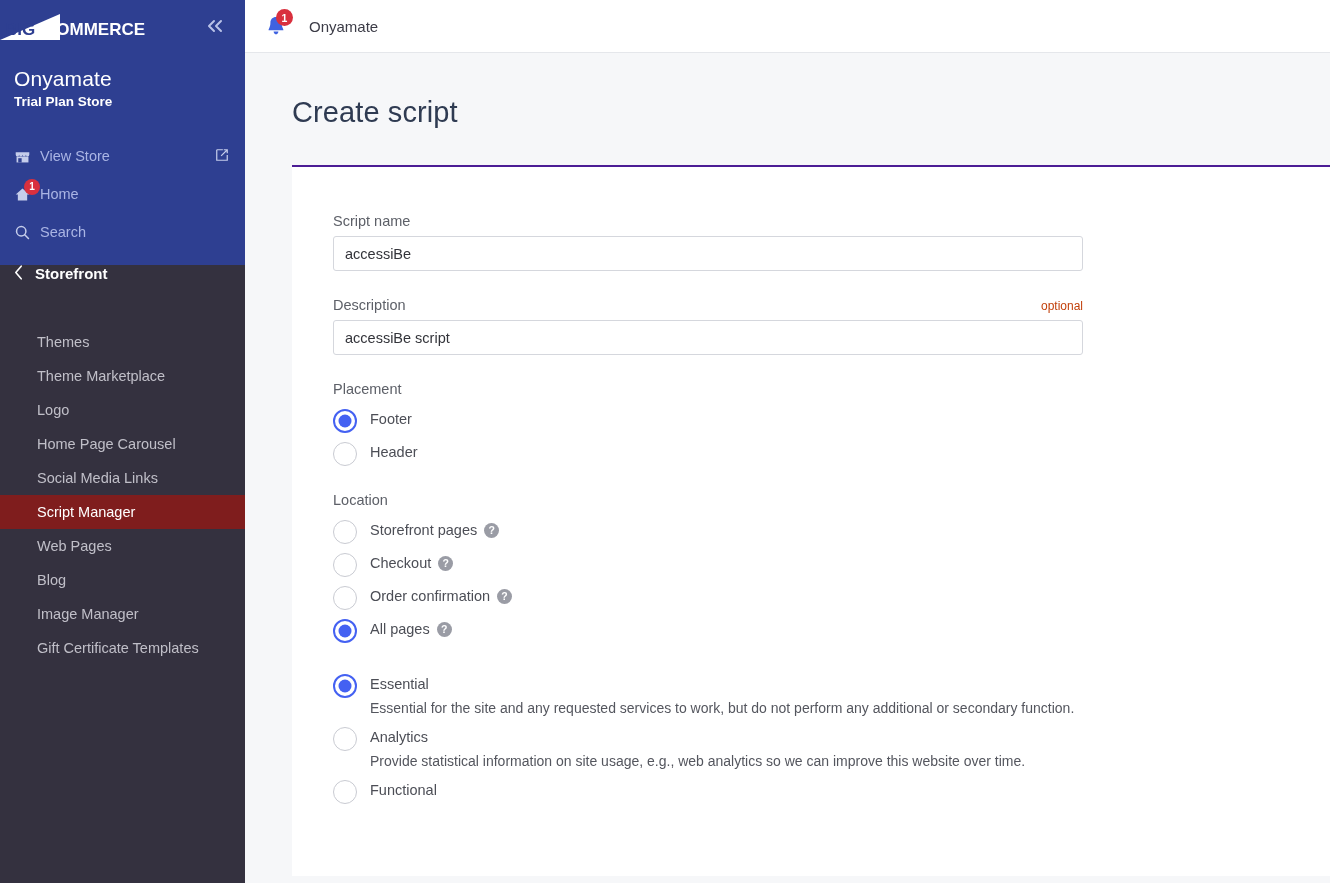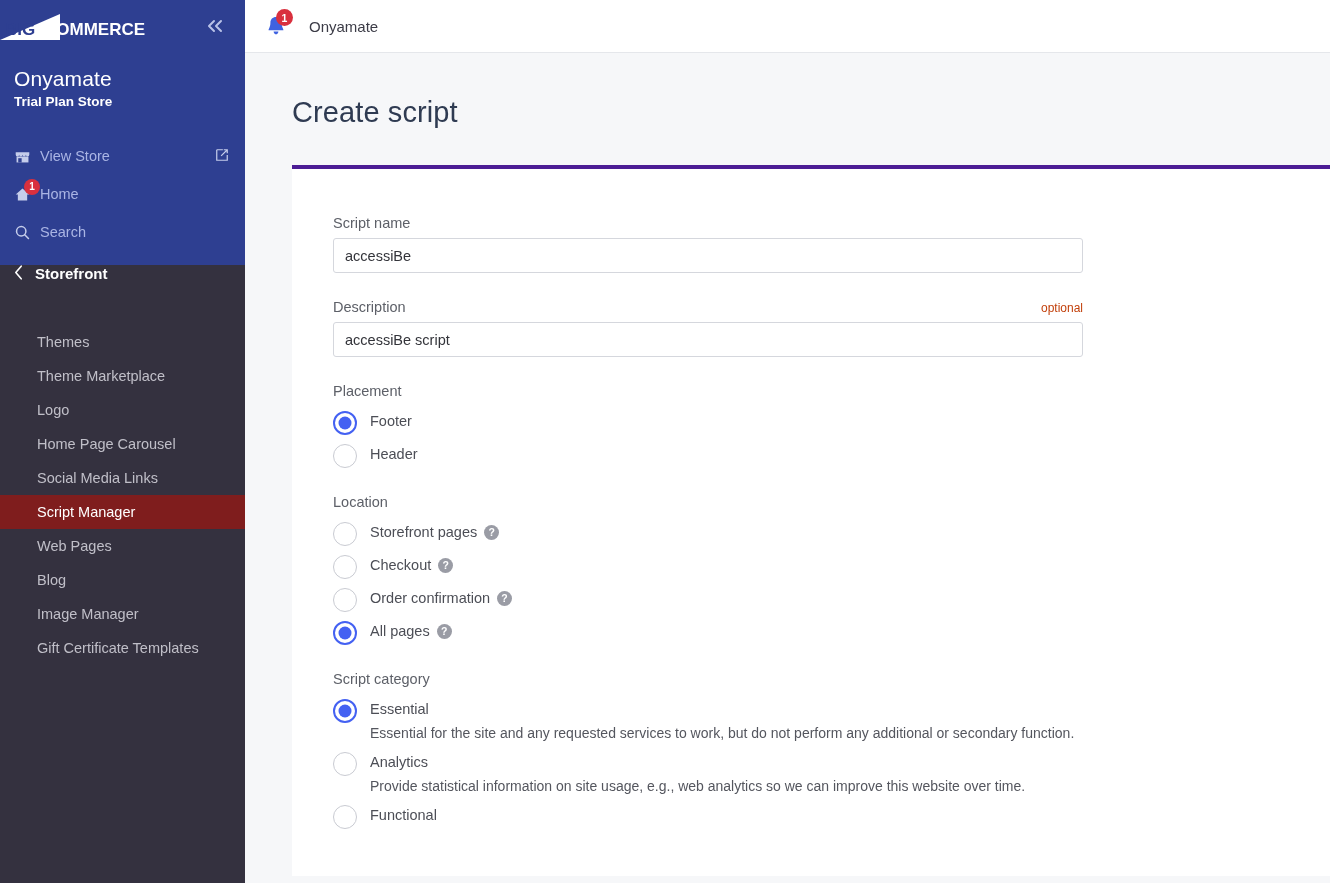--- a/index.html
+++ b/index.html
@@ -78,21 +78,21 @@
   }
   .topbar-title { font-size: 15px; color: #3c3c47; margin-left: 12px; font-weight: 400; }
 
   .content { flex: 1; overflow: hidden; position: relative; padding-left: 47px; }
   .page-title {
     font-size: 29px; font-weight: 300; color: #2f3b52;
     padding: 43px 0 0 0; letter-spacing: .1px;
   }
   .card {
     background: #ffffff; margin-top: 36px; height: 711px;
-    border-top: 4px solid #4c1d95; padding: 46px 0 0 41px;
+    border-top: 2px solid #4c1d95; padding: 46px 0 0 41px;
     overflow: hidden;
   }
   .field { margin-bottom: 26px; max-width: 750px; }
   .field-head { display: flex; align-items: flex-end; justify-content: space-between;
                 width: 750px; margin-bottom: 7px; }
   .field-label { font-size: 14.5px; color: #5d6068; }
   .field-optional { font-size: 12px; color: #c2410c; }
   .field-input {
     width: 750px; height: 35px; border: 1px solid #d5d7dd;
     border-radius: 3px; padding: 0 11px; font-size: 14.5px;
@@ -315,21 +315,20 @@
                 <span>All pages</span>
                 <span class="help-ic">?</span>
               </div>
             </div>
           </div>
         </div>
 
         <div class="gap"></div>
 
         <div class="group">
-          <div class="group-label">Script category</div>
 
           <div class="radio-row">
             <span class="radio checked"></span>
             <div class="radio-body">
               <div class="radio-label">
                   <span>Essential</span>
                 </div>
               <div class="radio-desc">Essential for the site and any requested services to work, but do not perform any additional or secondary function.</div>
             </div>
           </div>

